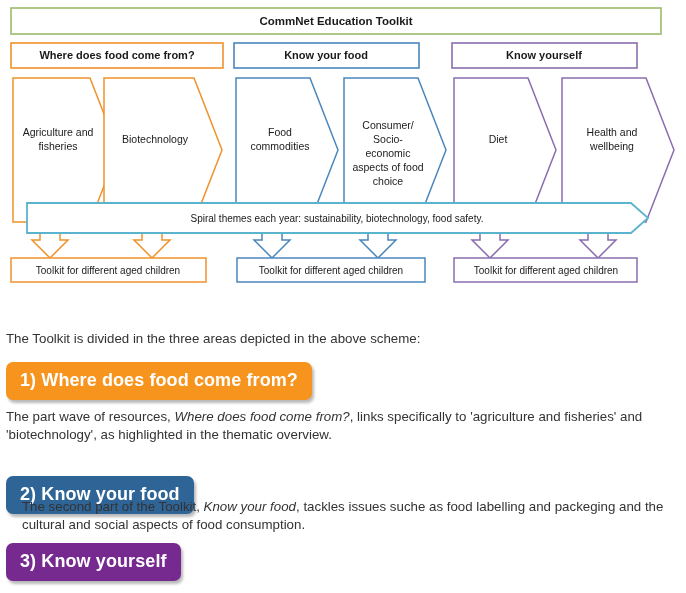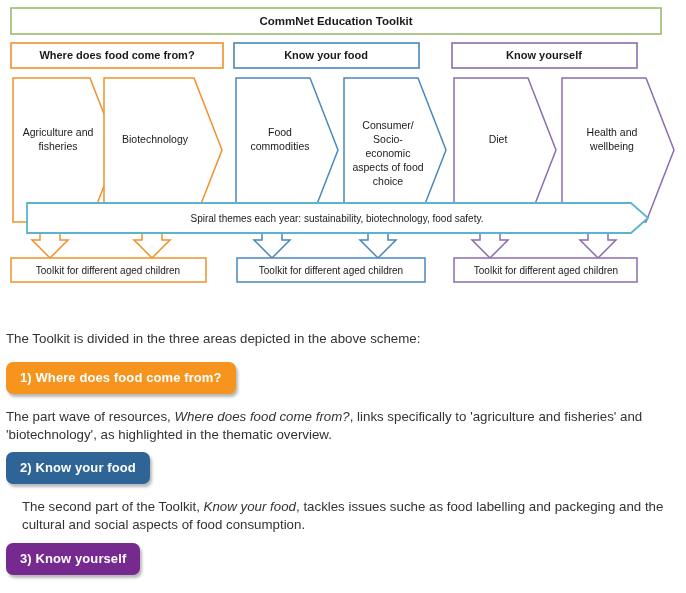--- a/index.html
+++ b/index.html
@@ -71,21 +71,21 @@
   #intro-para {
     position: absolute;
     left: 0;
     top: 30px;
     width: 674px;
   }
   .badge {
     position: absolute;
     display: inline-block;
     color: #ffffff;
-    font-size: 13px;
+    font-size: 18px;
     font-weight: bold;
     padding: 8px 14px 9px 14px;
     border-radius: 7px;
     box-shadow: 2px 3px 3px rgba(0,0,0,0.28);
     white-space: nowrap;
     letter-spacing: 0.1px;
   }
   #badge-1 { left: 6px; top: 62px; }
   #badge-2 { left: 6px; top: 152px; }
   #badge-3 { left: 6px; top: 243px; }
@@ -180,19 +180,19 @@
 </div>
 
 <div id="body-content">
 
   <p class="para" id="intro-para">The Toolkit is divided in the three areas depicted in the above scheme:</p>
 
   <span class="badge" id="badge-1" style="background:#F7941E;">1) Where does food come from?</span>
 
   <p class="para" id="para-1"><span>The part wave of resources, </span><em>Where does food come from?</em><span>, links specifically to 'agriculture and fisheries' and 'biotechnology', as highlighted in the thematic overview.</span></p>
 
-  <span class="badge" id="badge-2" style="background:#2E6496;">2) Know your food</span>
+  <span class="badge" id="badge-2" style="background:#2E6496;margin-top:24px;">2) Know your food</span>
 
   <p class="para" id="para-2"><span>The second part of the Toolkit, </span><em>Know your food</em><span>, tackles issues suche as food labelling and packeging and the cultural and social aspects of food consumption.</span></p>
 
   <span class="badge" id="badge-3" style="background:#76298F;text-align:center;">3) Know yourself</span>
 
 </div>
 
 </body></html>

